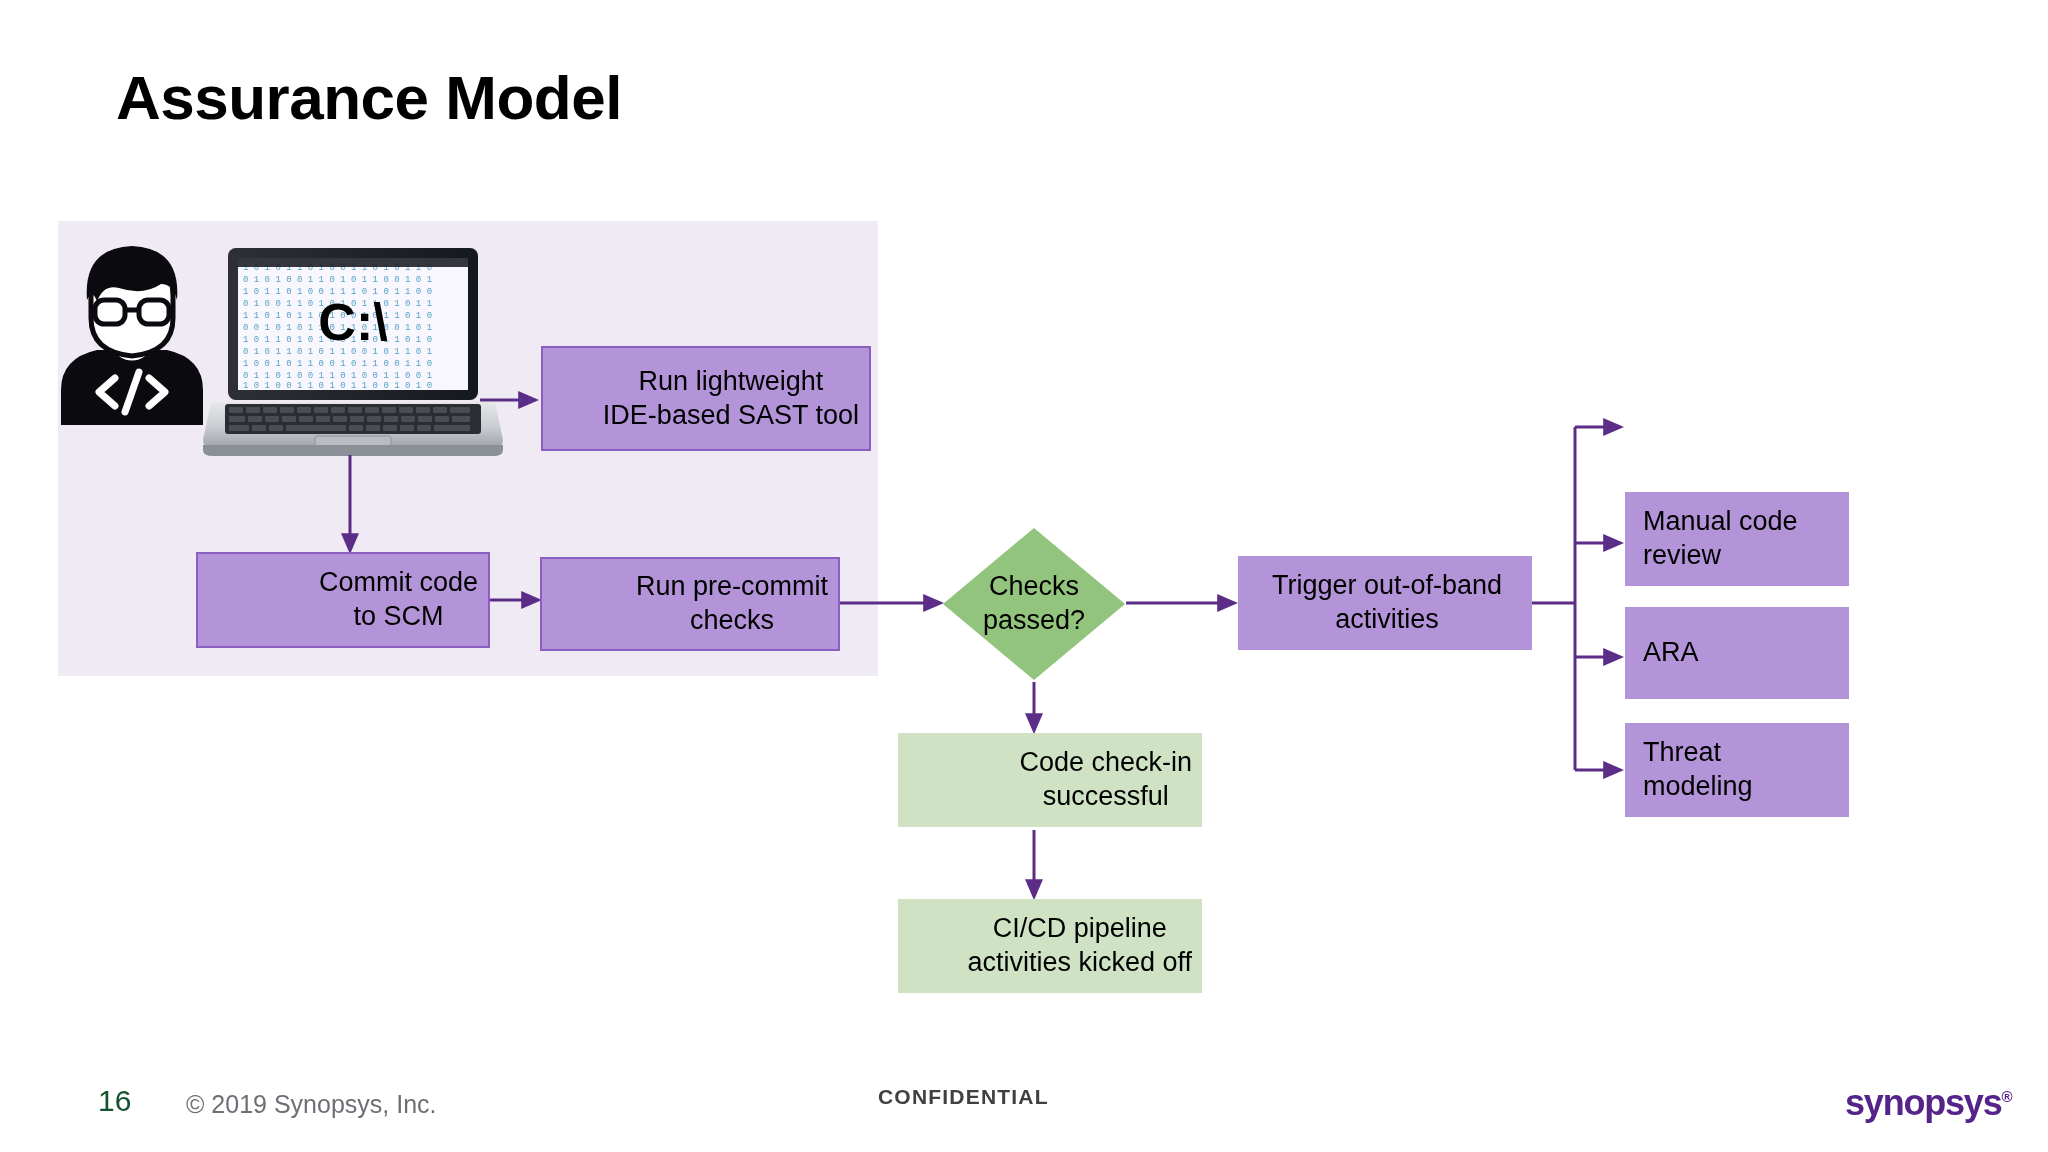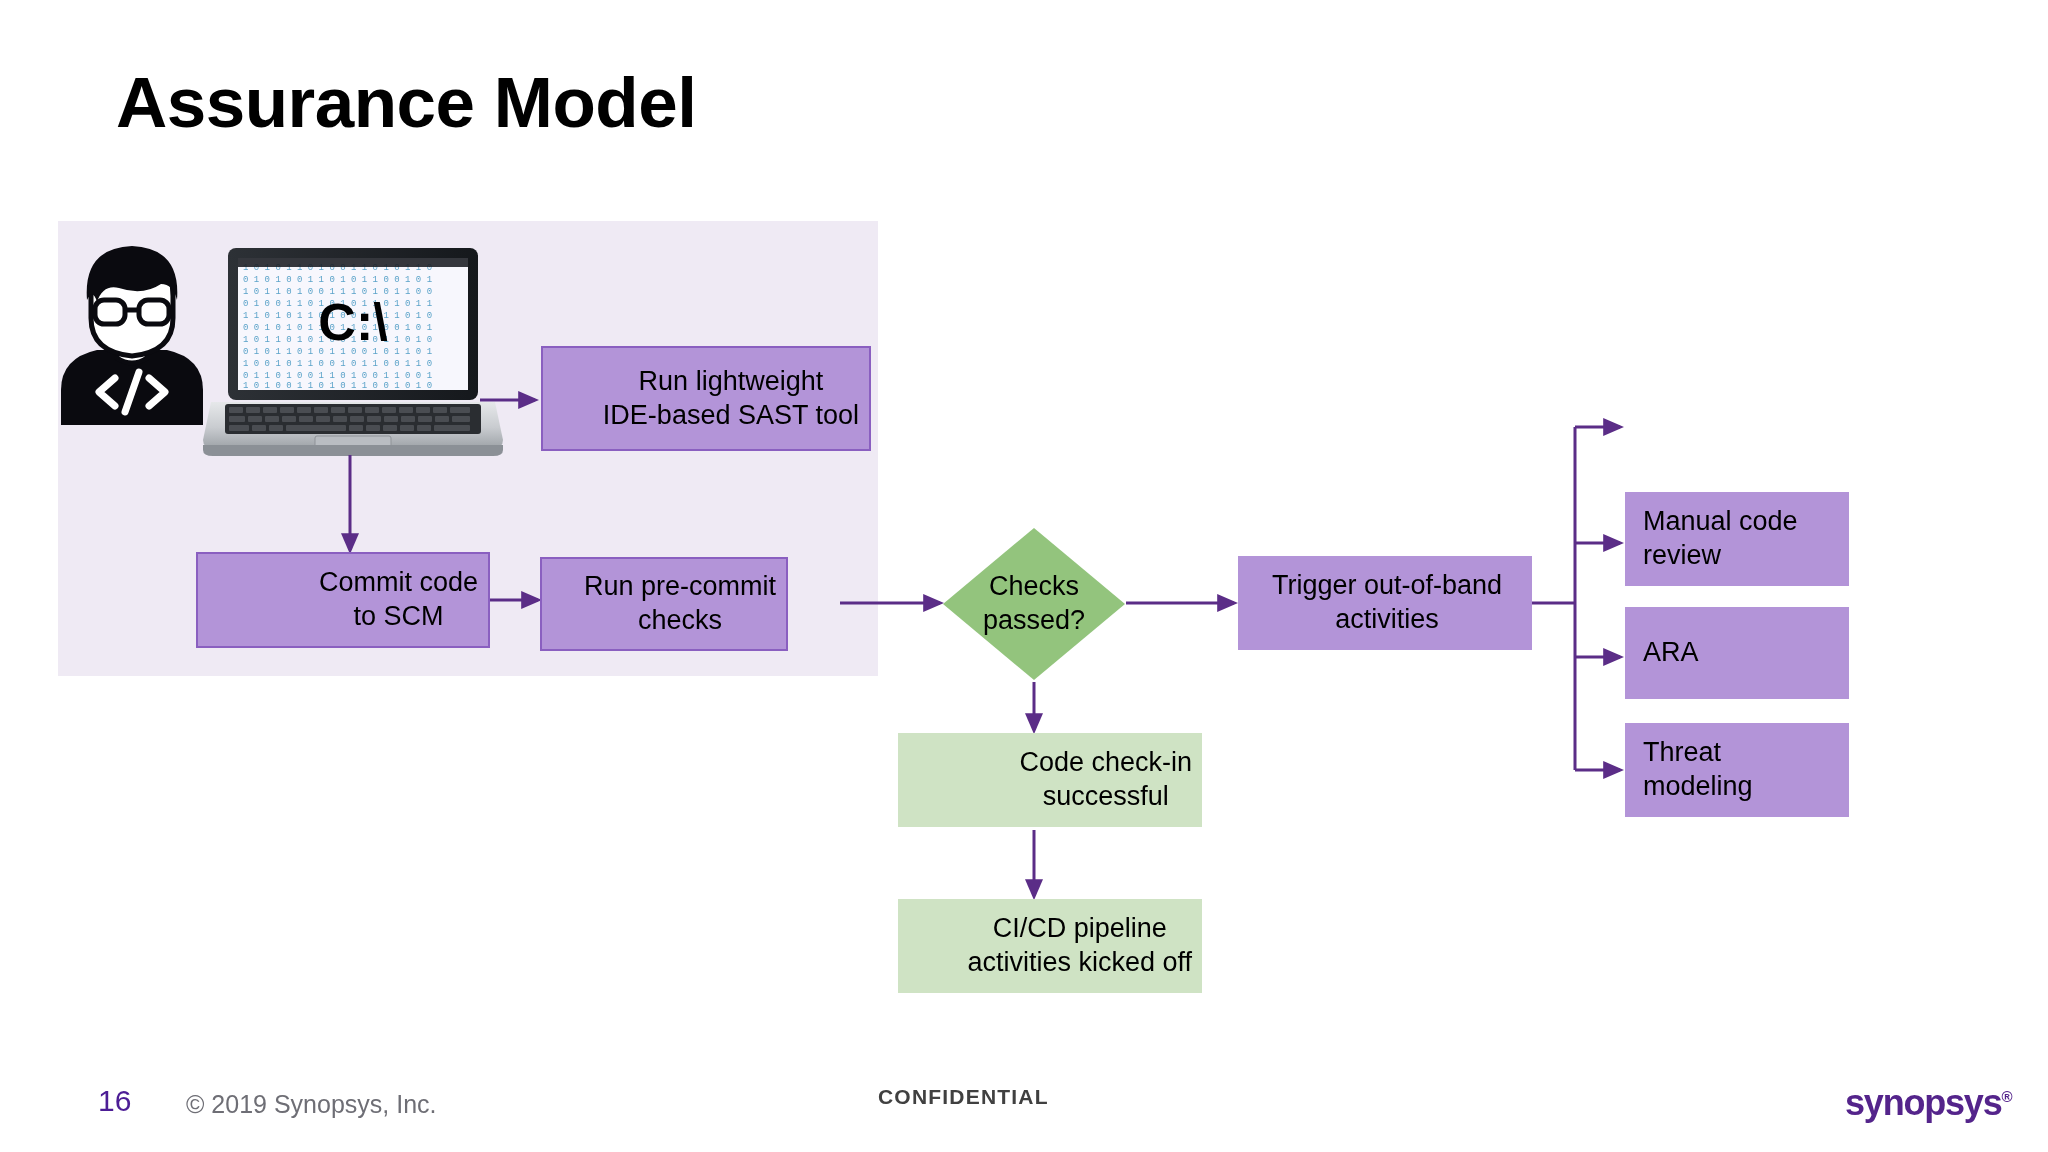--- a/index.html
+++ b/index.html
@@ -19,21 +19,21 @@
     position: absolute;
     inset: 0;
     background: #ffffff;
   }
 
   
   .slide-title {
     position: absolute;
     left: 116px;
     top: 62px;
-    font-size: 71px;
+    font-size: 62px;
     font-weight: bold;
     color: #000000;
     letter-spacing: -0.5px;
     white-space: nowrap;
   }
 
   
   .dev-panel {
     position: absolute;
     left: 58px;
@@ -125,21 +125,21 @@
     height: 1152px;
     pointer-events: none;
   }
 
   
   .footer-page {
     position: absolute;
     left: 98px;
     top: 1084px;
     font-size: 30px;
-    color: #4c1d95;
+    color: #14532d;
   }
   .footer-copy {
     position: absolute;
     left: 186px;
     top: 1090px;
     font-size: 25px;
     color: #6e6e75;
   }
   .footer-confidential {
     position: absolute;
@@ -322,21 +322,21 @@
   <div class="node node-purple" style="left:541px; top:346px; width:330px; height:105px;">
     <span style="white-space:pre-line">Run lightweight
 IDE-based SAST tool</span>
   </div>
 
   <div class="node node-purple" style="left:196px; top:552px; width:294px; height:96px;">
     <span style="white-space:pre-line">Commit code
 to SCM</span>
   </div>
 
-  <div class="node node-purple" style="left:540px; top:557px; width:248px; height:94px;">
+  <div class="node node-purple" style="left:540px; top:557px; width:300px; height:94px;">
     <span style="white-space:pre-line">Run pre-commit
 checks</span>
   </div>
 
   <div class="diamond-wrap">
     <div class="diamond-shape"></div>
     <div class="diamond-label" style="white-space:pre-line">Checks
 passed?</div>
   </div>
 

